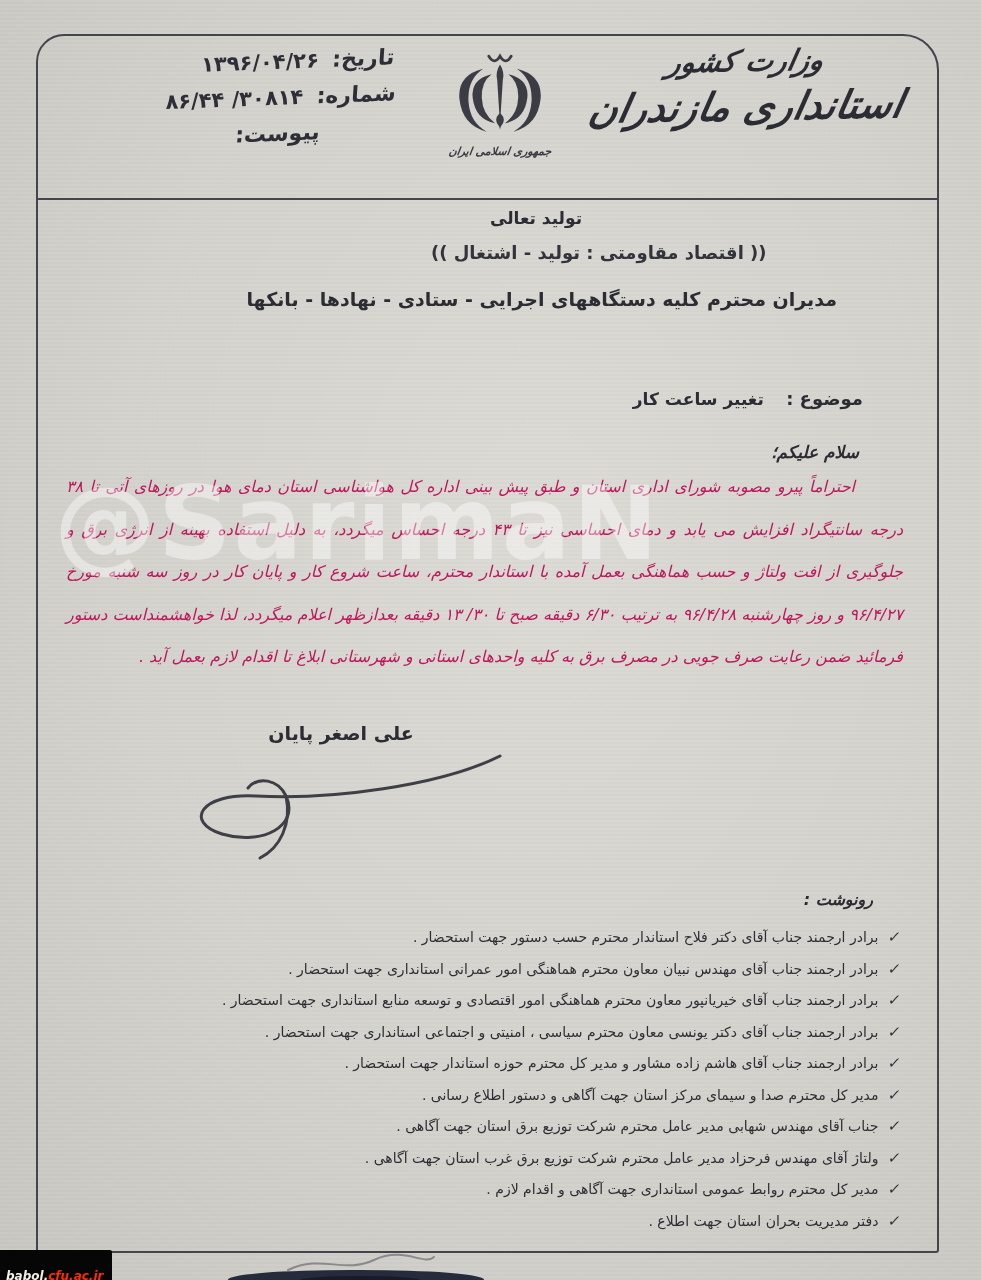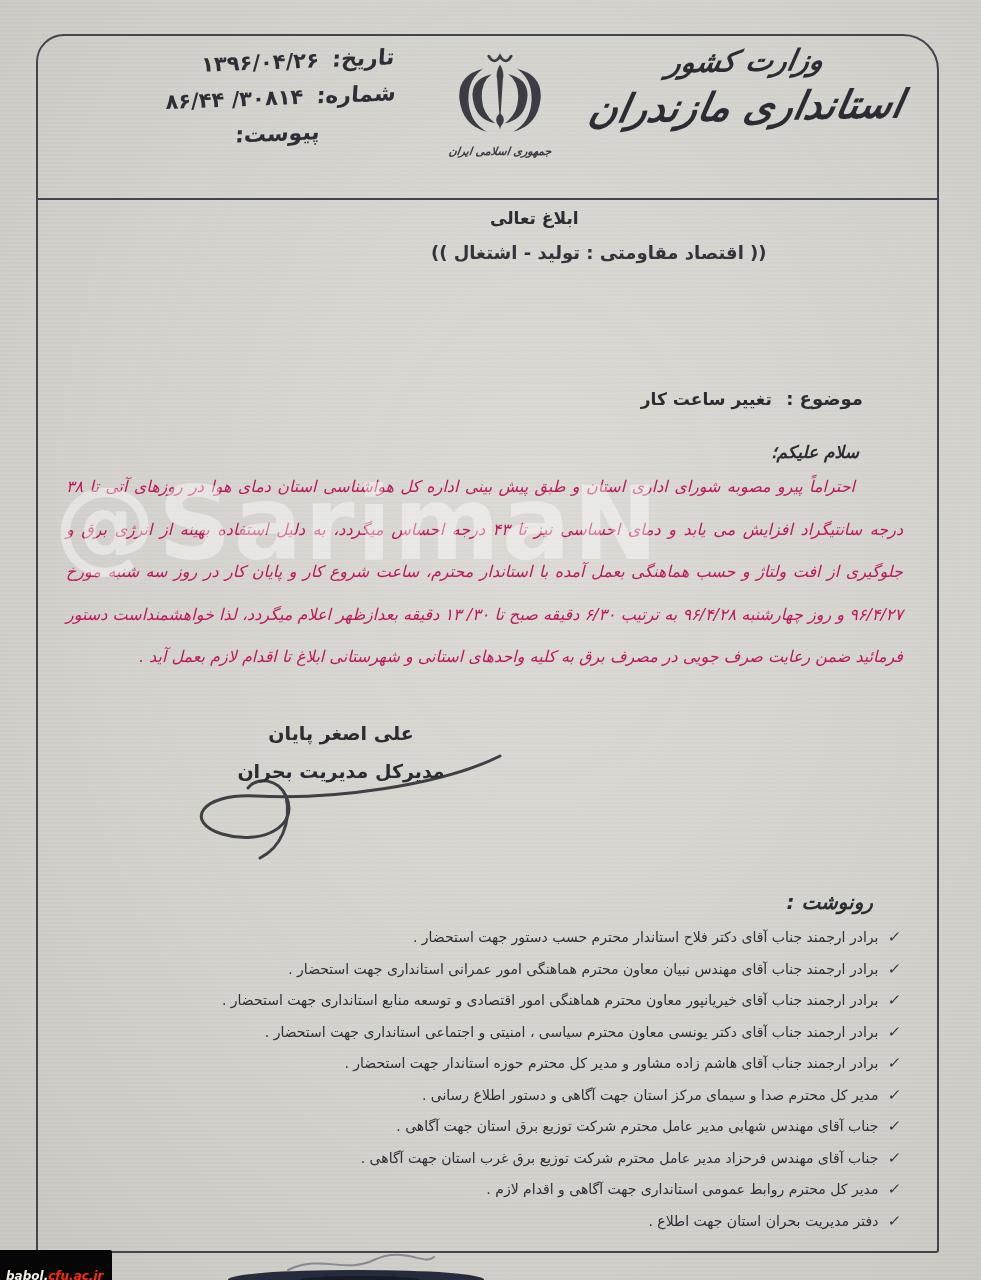--- a/index.html
+++ b/index.html
@@ -40,34 +40,34 @@
   .ministry{position:absolute;top:8px;right:26px;width:330px;text-align:center;color:#2c2c34;transform:rotate(-1deg);}
   .ministry .t1{font-size:29px;font-weight:700;font-style:italic;transform:skewX(-12deg);}
   .ministry .t2{font-size:39px;font-weight:700;font-style:italic;transform:skewX(-12deg);margin-top:6px;white-space:nowrap;}
   
   .besmele{position:absolute;top:172px;left:452px;font-size:17px;font-weight:700;direction:rtl;}
   .slogan{position:absolute;top:206px;left:393px;font-size:18px;font-weight:700;direction:rtl;color:#33333b;}
   .addr{position:absolute;right:100px;font-size:19px;font-weight:700;direction:rtl;text-align:right;white-space:nowrap;}
   .addr.l1{top:252px;}
   .addr.l2{top:292px;}
   .subject{position:absolute;right:74px;top:352px;font-size:18px;font-weight:700;direction:rtl;white-space:nowrap;}
-  .subject .s-val{font-weight:600;margin-right:8px;font-size:17px;}
+  .subject .s-val{font-weight:600;margin-right:16px;font-size:17px;}
   .salutation{position:absolute;right:78px;top:406px;font-size:17px;font-weight:700;font-style:italic;direction:rtl;}
   .body-par{
     position:absolute;right:34px;left:28px;top:430px;
     direction:rtl;text-align:justify;text-indent:48px;
     font-size:16px;line-height:42.5px;color:#be185d;font-style:italic;
   }
   
   .sig{position:absolute;left:138px;top:686px;width:330px;text-align:center;direction:rtl;}
   .sig-name{font-size:19px;font-weight:700;}
   .sig-title{font-size:19px;font-weight:700;margin-top:16px;}
   .sig-stroke{position:absolute;left:-16px;top:12px;width:360px;height:130px;pointer-events:none;}
   
-  .cc-label{position:absolute;right:64px;top:854px;font-size:20px;font-weight:700;font-style:italic;direction:rtl;margin-left:44px;}
+  .cc-label{position:absolute;right:64px;top:854px;font-size:16px;font-weight:700;font-style:italic;direction:rtl;margin-left:44px;}
   .cc-list{position:absolute;right:36px;top:886px;direction:rtl;text-align:right;}
   .cc-item{font-size:14px;line-height:31.5px;white-space:nowrap;font-weight:500;color:#2e2e35;}
   .cc-item .check{display:inline-block;font-size:15px;font-weight:700;font-style:italic;margin-left:10px;transform:skewX(-10deg);}
   
   .watermark{
     position:absolute;left:54px;top:464px;z-index:5;pointer-events:none;
     font-size:102px;font-weight:700;letter-spacing:2px;
     color:rgba(255,255,255,0.42);white-space:nowrap;
   }
   .site-tag{
@@ -122,55 +122,55 @@
       <div class="emblem-caption">جمهوری اسلامی ایران</div>
     </div>
 
     <div class="ministry">
       <div class="t1">وزارت کشور</div>
       <div class="t2">استانداری مازندران</div>
     </div>
 
   </div>
 
-  <div class="besmele">ابلاغ تعالی</div>
+  <div class="besmele">تولید تعالی</div>
   <div class="slogan">(( اقتصاد مقاومتی : تولید - اشتغال ))</div>
 
+  <div class="addr l1">مدیران محترم کلیه دستگاههای اجرایی - ستادی - نهادها - بانکها</div>
 
   <div class="subject">
     <span class="s-lbl">موضوع :</span>
     <span class="s-val">تغییر ساعت کار</span>
   </div>
 
   <div class="salutation">سلام علیکم؛</div>
 
   <div class="body-par">احتراماً پیرو مصوبه شورای اداری استان و طبق پیش بینی اداره کل هواشناسی استان دمای هوا در روزهای آتی تا ۳۸ درجه سانتیگراد افزایش می یابد و دمای احساسی نیز تا ۴۳ درجه احساس میگردد، به دلیل استفاده بهینه از انرژی برق و جلوگیری از افت ولتاژ و حسب هماهنگی بعمل آمده با استاندار محترم، ساعت شروع کار و پایان کار در روز سه شنبه مورخ ۹۶/۴/۲۷ و روز چهارشنبه ۹۶/۴/۲۸ به ترتیب ۶/۳۰ دقیقه صبح تا ۳۰/ ۱۳ دقیقه بعدازظهر اعلام میگردد، لذا خواهشمنداست دستور فرمائید ضمن رعایت صرف جویی در مصرف برق به کلیه واحدهای استانی و شهرستانی ابلاغ تا اقدام لازم بعمل آید .</div>
 
   <div class="sig">
     <div class="sig-name">علی اصغر پایان</div>
-    <div class="sig-title">مدیرکل مدیریت بحران</div>
     <svg class="sig-stroke" viewBox="0 0 360 130">
       <g fill="none" stroke="#2f2f38" stroke-width="3" stroke-linecap="round" opacity="0.9">
         <path d="M340 22 C 280 52, 170 66, 96 62 C 40 59, 24 88, 62 100 C 102 112, 140 92, 126 62 C 118 45, 98 42, 88 54"></path>
         <path d="M126 62 C 132 90, 120 114, 100 124"></path>
       </g>
     </svg>
   </div>
 
   <div class="cc-label">رونوشت :</div>
 
   <div class="cc-list">
     <div class="cc-item"><span class="check">✓</span><span>برادر ارجمند جناب آقای دکتر فلاح استاندار محترم حسب دستور جهت استحضار .</span></div>
     <div class="cc-item"><span class="check">✓</span><span>برادر ارجمند جناب آقای مهندس نبیان معاون محترم هماهنگی امور عمرانی استانداری جهت استحضار .</span></div>
     <div class="cc-item"><span class="check">✓</span><span>برادر ارجمند جناب آقای خیریانپور معاون محترم هماهنگی امور اقتصادی و توسعه منابع استانداری جهت استحضار .</span></div>
     <div class="cc-item"><span class="check">✓</span><span>برادر ارجمند جناب آقای دکتر یونسی معاون محترم سیاسی ، امنیتی و اجتماعی استانداری جهت استحضار .</span></div>
     <div class="cc-item"><span class="check">✓</span><span>برادر ارجمند جناب آقای هاشم زاده مشاور و مدیر کل محترم حوزه استاندار جهت استحضار .</span></div>
     <div class="cc-item"><span class="check">✓</span><span>مدیر کل محترم صدا و سیمای مرکز استان جهت آگاهی و دستور اطلاع رسانی .</span></div>
     <div class="cc-item"><span class="check">✓</span><span>جناب آقای مهندس شهابی مدیر عامل محترم شرکت توزیع برق استان جهت آگاهی .</span></div>
-    <div class="cc-item"><span class="check">✓</span><span>جناب آقای مهندس فرحزاد مدیر عامل محترم شرکت توزیع برق غرب استان جهت آگاهی .</span></div>
+    <div class="cc-item"><span class="check">✓</span><span>ولتاژ آقای مهندس فرحزاد مدیر عامل محترم شرکت توزیع برق غرب استان جهت آگاهی .</span></div>
     <div class="cc-item"><span class="check">✓</span><span>مدیر کل محترم روابط عمومی استانداری جهت آگاهی و اقدام لازم .</span></div>
     <div class="cc-item"><span class="check">✓</span><span>دفتر مدیریت بحران استان جهت اطلاع .</span></div>
   </div>
 
 </div>
 
 <div class="watermark">@SarimaN</div>
 
 <div class="site-tag" dir="ltr">
   <span class="p1">babol.</span><span class="p2">cfu.ac.ir</span>

